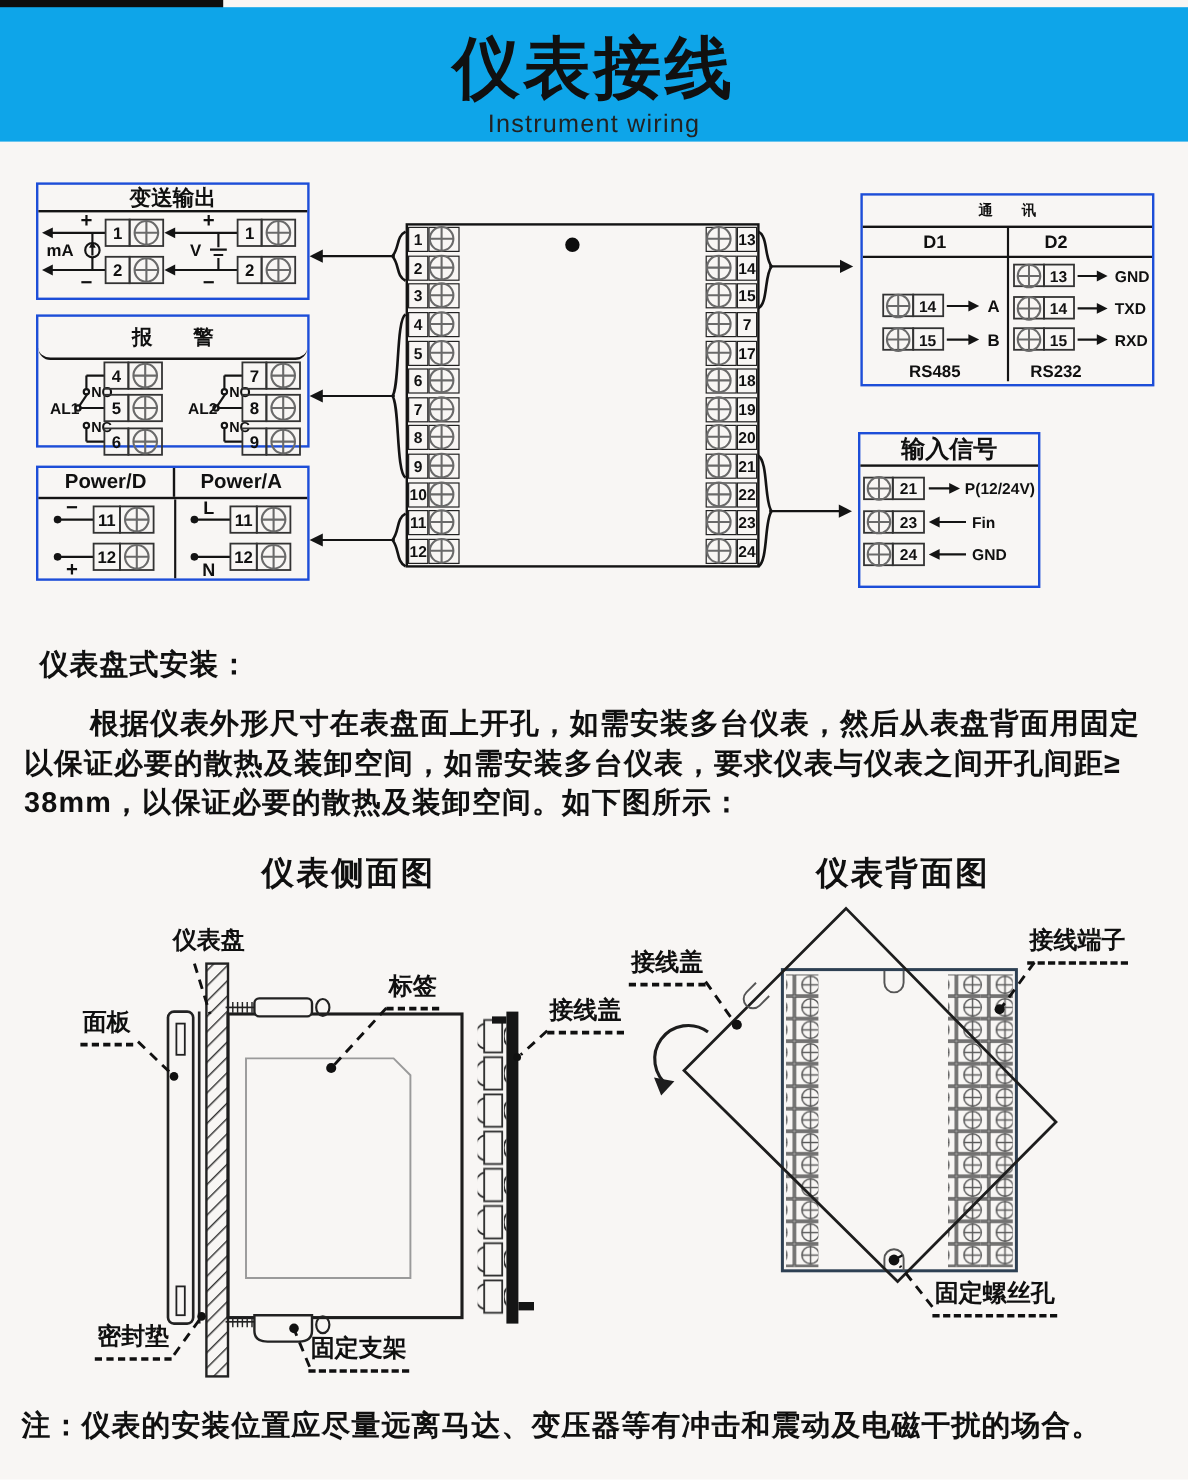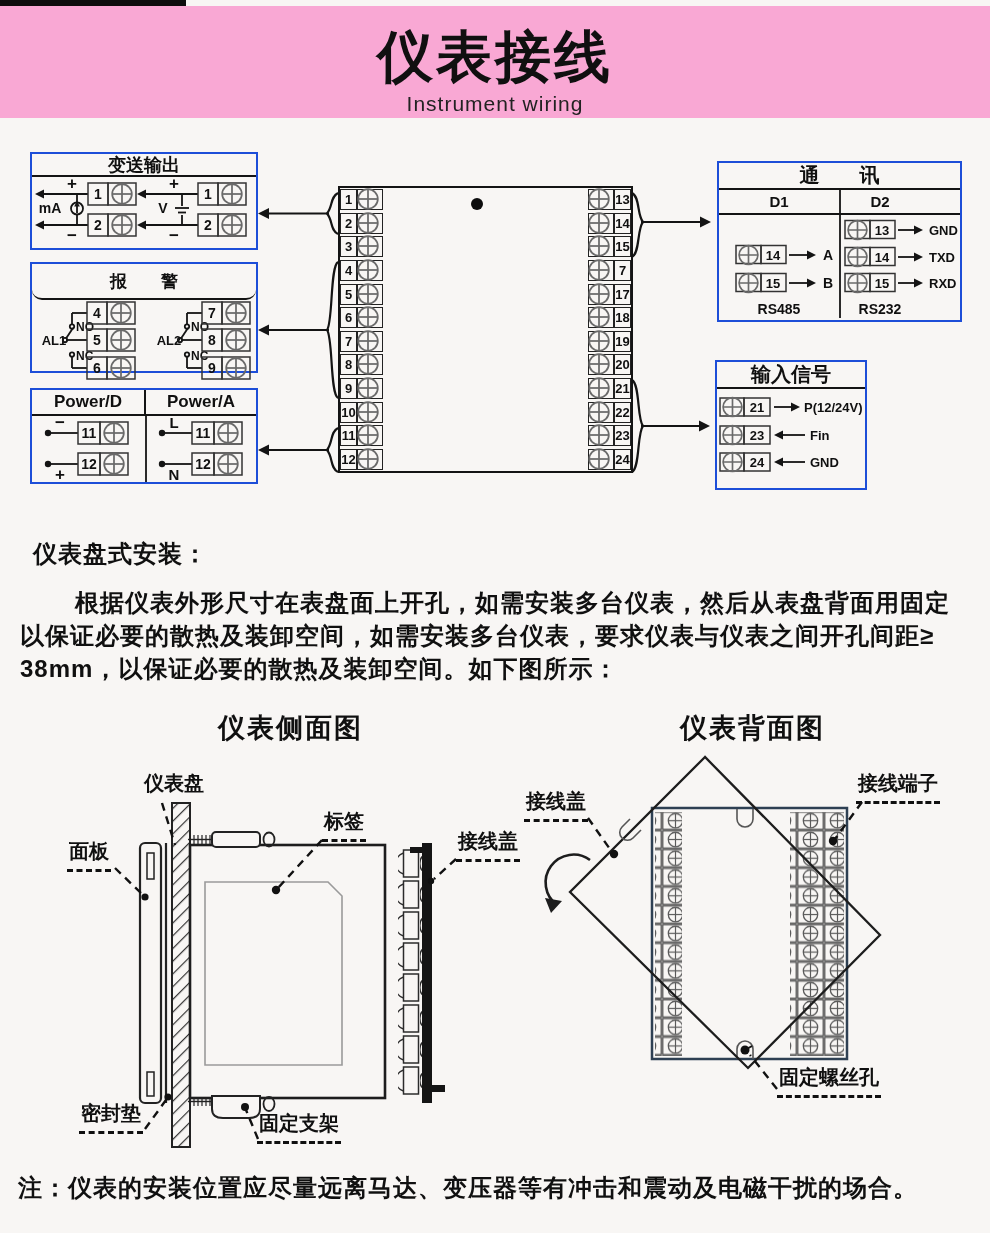--- a/index.html
+++ b/index.html
@@ -1,19 +1,19 @@
 <!DOCTYPE html>
 <html><head>
 <meta charset="utf-8">
 <style>
   html,body{margin:0;padding:0;}
   body{font-family:"Liberation Sans",sans-serif;}
   #page{position:relative;width:990px;height:1233px;background:#f8f6f4;overflow:hidden;color:#101010;}
   #topbar{position:absolute;left:0;top:0;width:186px;height:7px;background:#0d0d0d;}
-  #banner{position:absolute;left:0;top:6px;width:990px;height:112px;background:#f9a8d4;text-align:center;}
+  #banner{position:absolute;left:0;top:6px;width:990px;height:112px;background:#0ea5e9;text-align:center;}
   #banner .t{font-size:56px;font-weight:700;letter-spacing:3px;margin-top:14px;}
   #banner .s{font-size:21px;color:#222;margin-top:-4px;letter-spacing:1px;}
   .abox{position:absolute;border:2px solid #1d4ed8;box-sizing:border-box;}
   .btitle{display:flex;align-items:center;justify-content:center;font-weight:700;border-bottom:2px solid #141414;box-sizing:border-box;}
   .lbl{position:absolute;font-weight:700;font-size:20px;color:#101010;white-space:nowrap;}
   .lbl.u{border-bottom:3px dashed #101010;padding:0 2px 4px 2px;}
   .cap{position:absolute;font-family:"DejaVu Serif",serif;font-weight:700;font-size:27px;letter-spacing:2px;white-space:nowrap;}
   .para{position:absolute;font-size:24px;font-weight:600;letter-spacing:1px;white-space:nowrap;}
   svg text{font-family:"Liberation Sans",sans-serif;fill:#101010;}
   .s12{font-size:12px;font-weight:700}
@@ -423,21 +423,21 @@
     </g>
     <g>
       <line class="wire" x1="641" y1="82" x2="702" y2="82" stroke-width="2.4"></line>
       <polygon class="arr" points="711,82 700,76.5 700,87.5"></polygon>
       <line class="wire" x1="641" y1="286" x2="701" y2="286" stroke-width="2.4"></line>
       <polygon class="arr" points="710,286 699,280.5 699,291.5"></polygon>
     </g>
   </svg>
 
   <div class="abox" style="left:717px;top:161px;width:245px;height:161px;">
-    <div class="btitle" style="height:27px;font-size:20px;">通　　讯</div>
+    <div class="btitle" style="height:27px;font-size:12px;">通　　讯</div>
     <svg width="241" height="128" viewBox="0 0 241 128">
       <line class="wire" x1="0" y1="24" x2="241" y2="24" stroke-width="2"></line>
       <line class="wire" x1="121" y1="0" x2="121" y2="128" stroke-width="2"></line>
       <text class="s15" x="60" y="17" text-anchor="middle">D1</text>
       <text class="s15" x="161" y="17" text-anchor="middle">D2</text>
       <g>
         <rect class="cell" x="17" y="55.5" width="25" height="18"></rect>
         <use href="#screw" x="18" y="53.5" width="23" height="23"></use>
         <rect class="cell" x="42" y="55.5" width="25" height="18"></rect>
         <text class="s13" x="54" y="70" text-anchor="middle">14</text>

